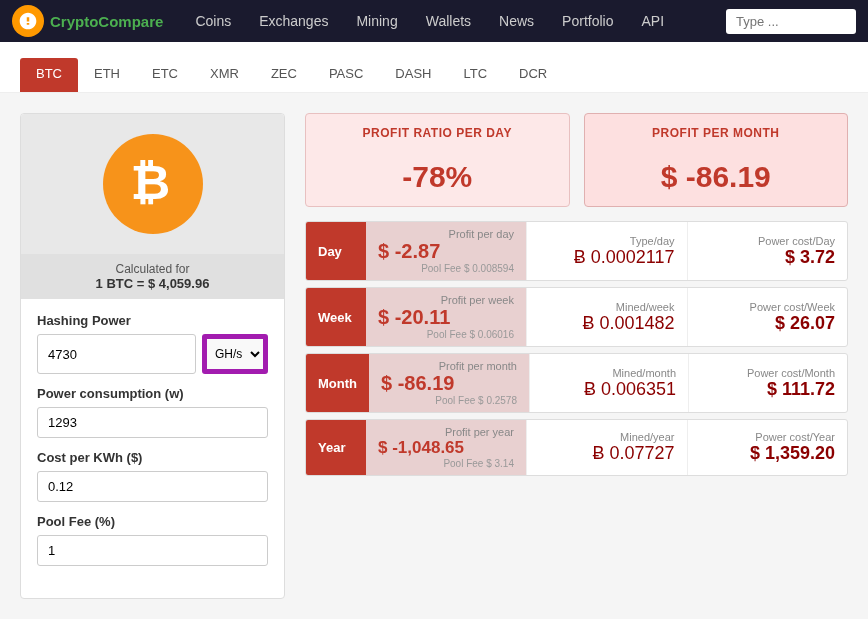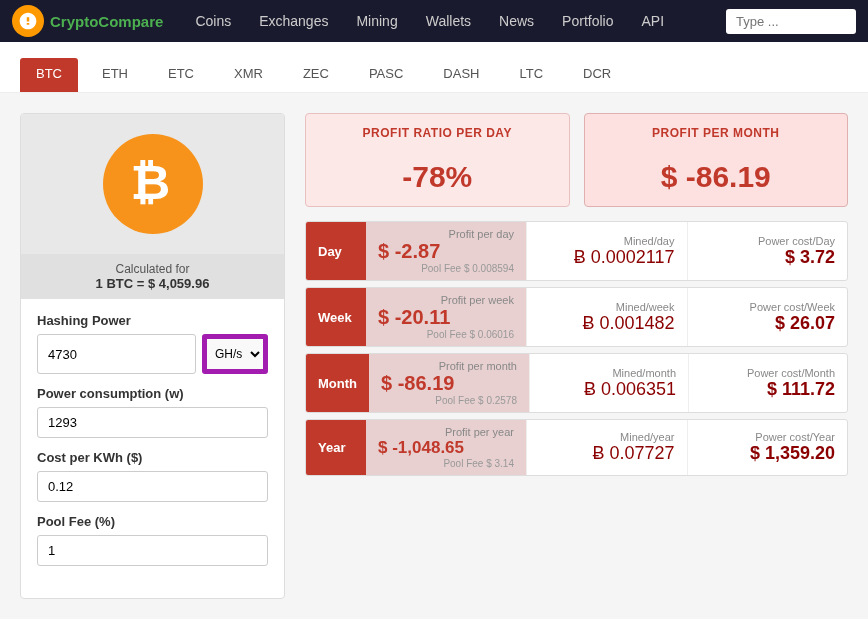--- a/index.html
+++ b/index.html
@@ -50,21 +50,21 @@
       color: #999;
     }
 
     
     .currency-header {
       background: #fff;
       padding: 16px 20px 0 20px;
       border-bottom: 1px solid #eee;
     }
     .currency-title { font-size: 24px; font-weight: bold; color: #333; margin-bottom: 12px; }
-    .currency-tabs { display: flex; gap: 8px; }
+    .currency-tabs { display: flex; gap: 0; }
     .currency-tab {
       padding: 8px 16px;
       font-size: 13px;
       cursor: pointer;
       color: #555;
       border-bottom: 3px solid transparent;
       font-weight: 500;
     }
     .currency-tab.active {
       color: #fff;
@@ -314,21 +314,21 @@
     <div class="data-rows">
 
       <div class="data-row">
         <div class="row-label-cell">Day</div>
         <div class="row-profit-cell">
           <div class="row-profit-label">Profit per day</div>
           <div class="row-profit-value">$ -2.87</div>
           <div class="row-profit-fee">Pool Fee $ 0.008594</div>
         </div>
         <div class="row-mined-cell">
-          <div class="row-mined-label">Mined/day</div>
+          <div class="row-mined-label">Type/day</div>
           <div class="row-mined-value">Ƀ 0.0002117</div>
         </div>
         <div class="row-power-cell">
           <div class="row-power-label">Power cost/Day</div>
           <div class="row-power-value">$ 3.72</div>
         </div>
       </div>
 
       <div class="data-row">
         <div class="row-label-cell">Week</div>

